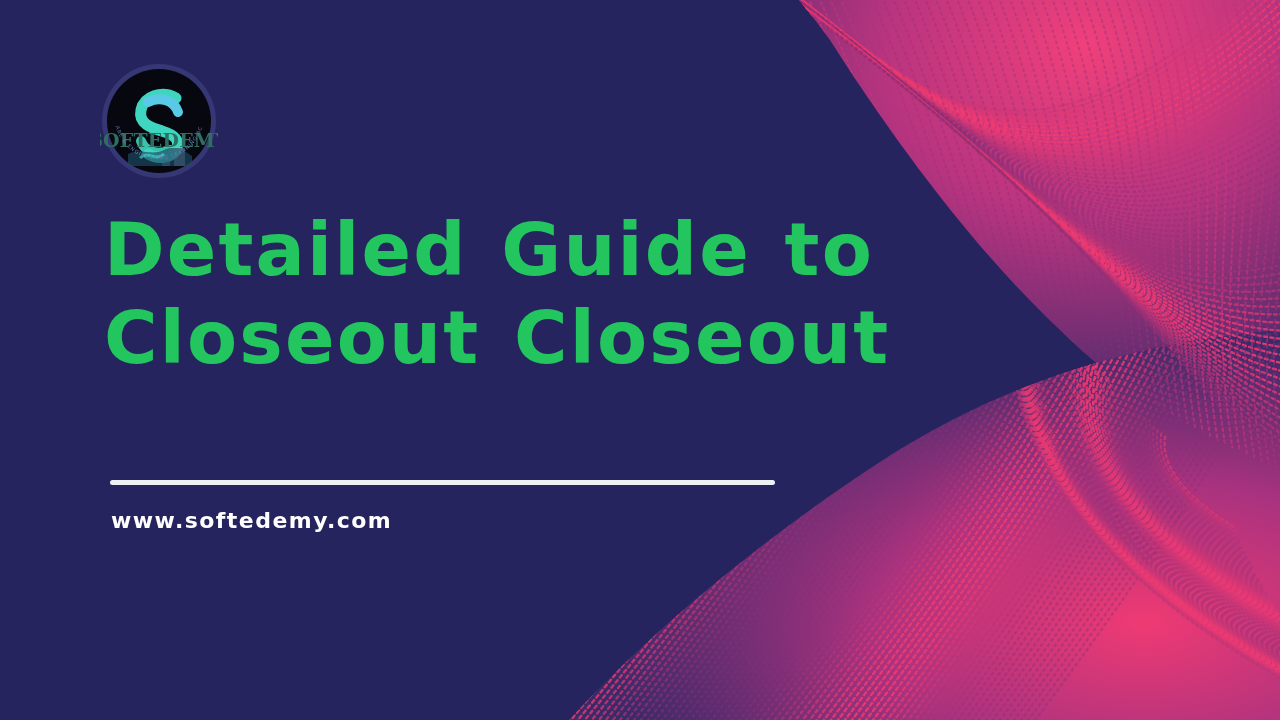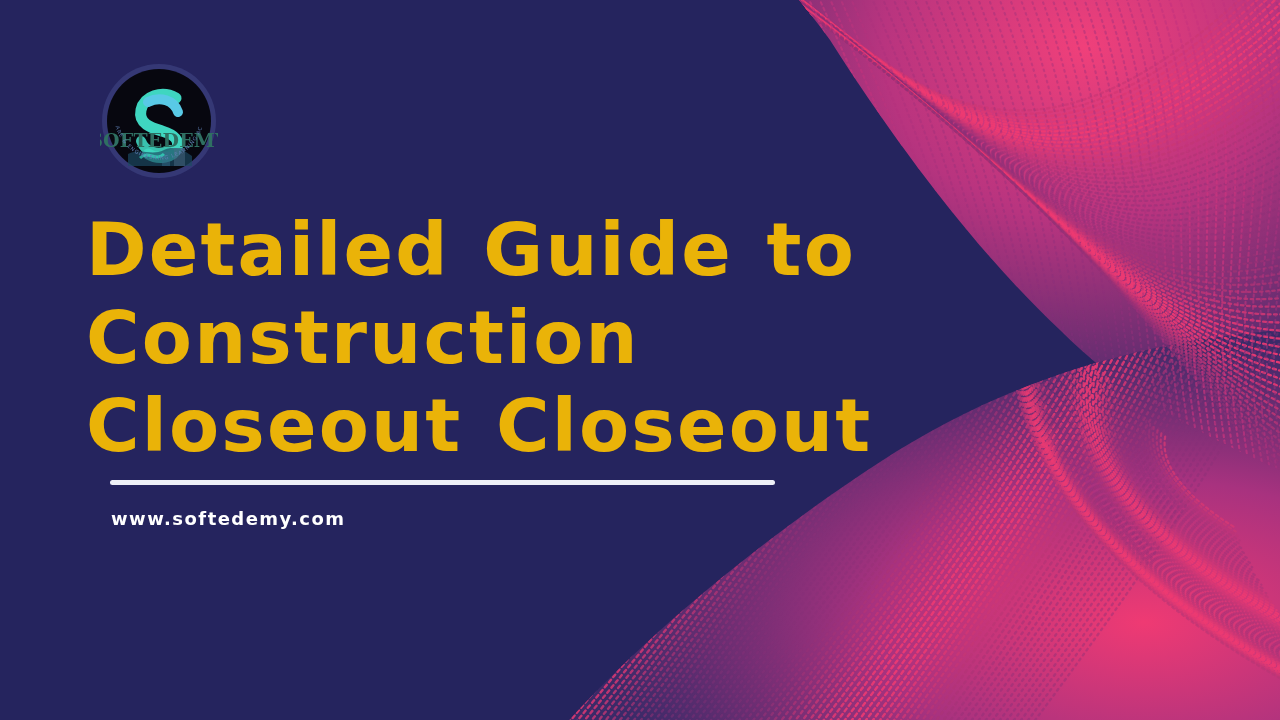--- a/index.html
+++ b/index.html
@@ -32,25 +32,25 @@
     left: 100px;
     top: 62px;
     width: 118px;
     height: 118px;
   }
   .logo-badge svg { display: block; width: 118px; height: 118px; }
 
   
   .headline {
     position: absolute;
-    left: 86px;
+    left: 104px;
     top: 206px;
     width: 830px;
     margin: 0;
-    color: #eab308;
+    color: #22c55e;
     font-size: 73px;
     line-height: 88px;
     font-weight: 700;
     letter-spacing: 2.2px;
     word-spacing: 6px;
   }
   .headline .hl-line { display: block; white-space: nowrap; }
 
   
   .divider {
@@ -63,21 +63,21 @@
     border-radius: 3px;
   }
 
   
   .site-url {
     position: absolute;
     left: 111px;
     top: 508px;
     margin: 0;
     color: #ffffff;
-    font-size: 18px;
+    font-size: 22px;
     font-weight: 700;
     letter-spacing: 1.45px;
   }
 </style>
 </head>
 <body>
 
 <div id="stage">
 
   <svg id="wave-art" viewBox="0 0 1280 720" preserveAspectRatio="none" aria-hidden="true">
@@ -393,21 +393,20 @@
       </g>
       <path id="arcPath" d="M16,66 A45,45 0 0,0 102,66" fill="none"></path>
       <text font-family="'DejaVu Sans','Liberation Sans',sans-serif" font-size="5.2" letter-spacing="0.9" fill="#5f7fb5">
         <textPath href="#arcPath" startOffset="50%" text-anchor="middle">SOFTWARE &amp; ENGINEERING LEARNING ACADEMY</textPath>
       </text>
     </svg>
   </div>
 
   <h1 class="headline">
     <span class="hl-line">Detailed Guide to</span>
-    <span class="hl-line">Construction</span>
     <span class="hl-line">Closeout Closeout</span>
   </h1>
 
   <div class="divider"></div>
 
   <p class="site-url">www.softedemy.com</p>
 
 </div>
 
 </body></html>

